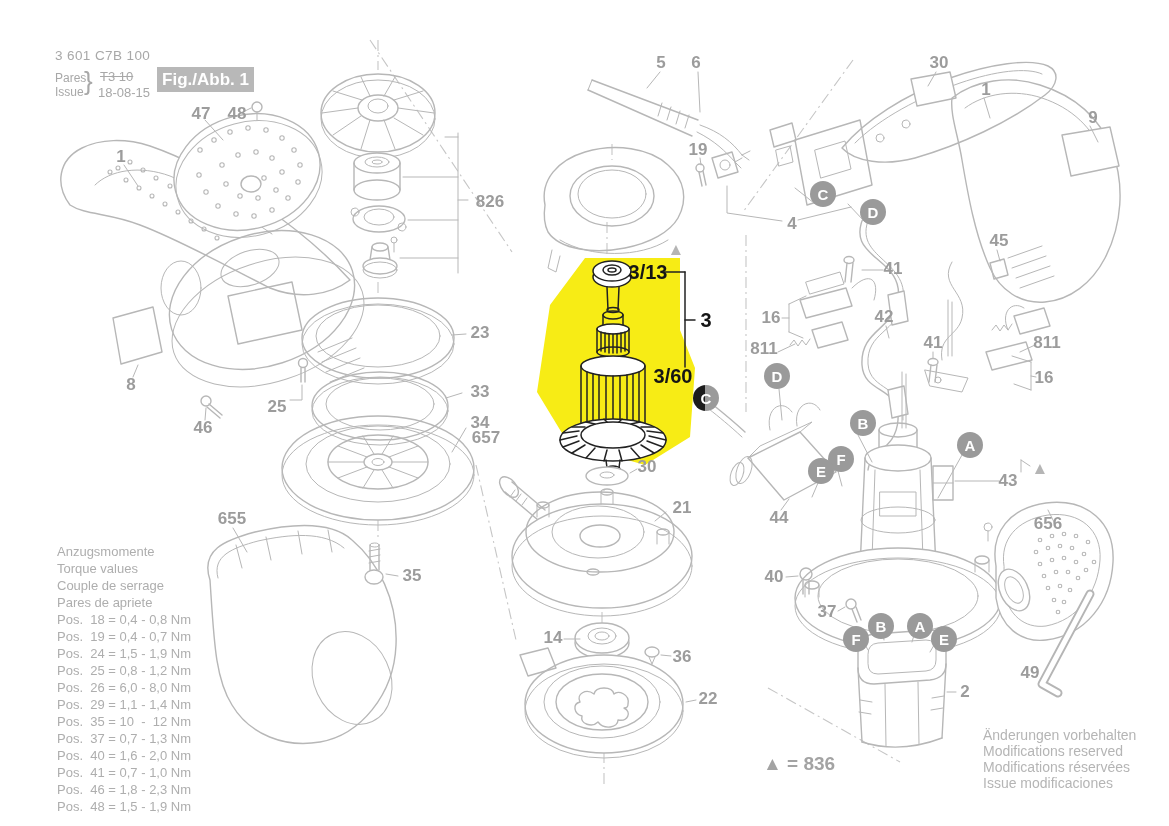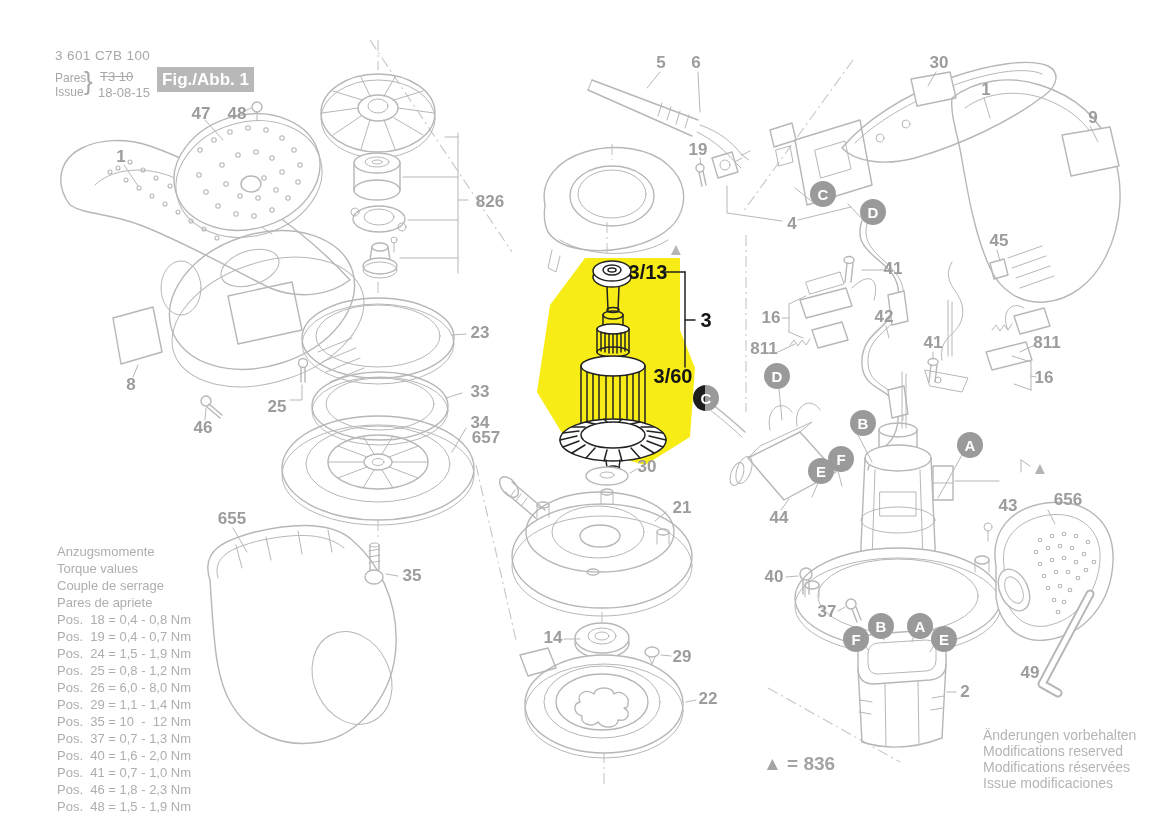--- a/index.html
+++ b/index.html
@@ -624,26 +624,26 @@
 <span class="pl" style="left:893px;top:269px;">41</span>
 <span class="pl" style="left:771px;top:318px;">16</span>
 <span class="pl" style="left:764px;top:349px;">811</span>
 <span class="pl" style="left:884px;top:317px;">42</span>
 <span class="pl" style="left:933px;top:343px;">41</span>
 <span class="pl" style="left:1047px;top:343px;">811</span>
 <span class="pl" style="left:1044px;top:378px;">16</span>
 <span class="pl" style="left:779px;top:518px;">44</span>
 <span class="pl" style="left:774px;top:577px;">40</span>
 <span class="pl" style="left:827px;top:612px;">37</span>
-<span class="pl" style="left:1008px;top:506px;">43</span>
-<span class="pl" style="left:1048px;top:500px;margin-left:20px;">656</span>
+<span class="pl" style="left:1008px;top:481px;">43</span>
+<span class="pl" style="left:1048px;top:524px;">656</span>
 <span class="pl" style="left:647px;top:467px;">30</span>
 <span class="pl" style="left:682px;top:508px;">21</span>
 <span class="pl" style="left:553px;top:638px;">14</span>
-<span class="pl" style="left:682px;top:657px;">29</span>
+<span class="pl" style="left:682px;top:657px;">36</span>
 <span class="pl" style="left:708px;top:699px;">22</span>
 <span class="pl" style="left:965px;top:692px;">2</span>
 <span class="pl" style="left:1030px;top:673px;">49</span>
 
 <span class="hl" style="left:648px;top:272px;">3/13</span>
 <span class="hl" style="left:706px;top:320px;">3</span>
 <span class="hl" style="left:673px;top:376px;">3/60</span>
 
 <div class="co" style="left:823px;top:194px;">C</div>
 <div class="co" style="left:873px;top:212px;">D</div>

